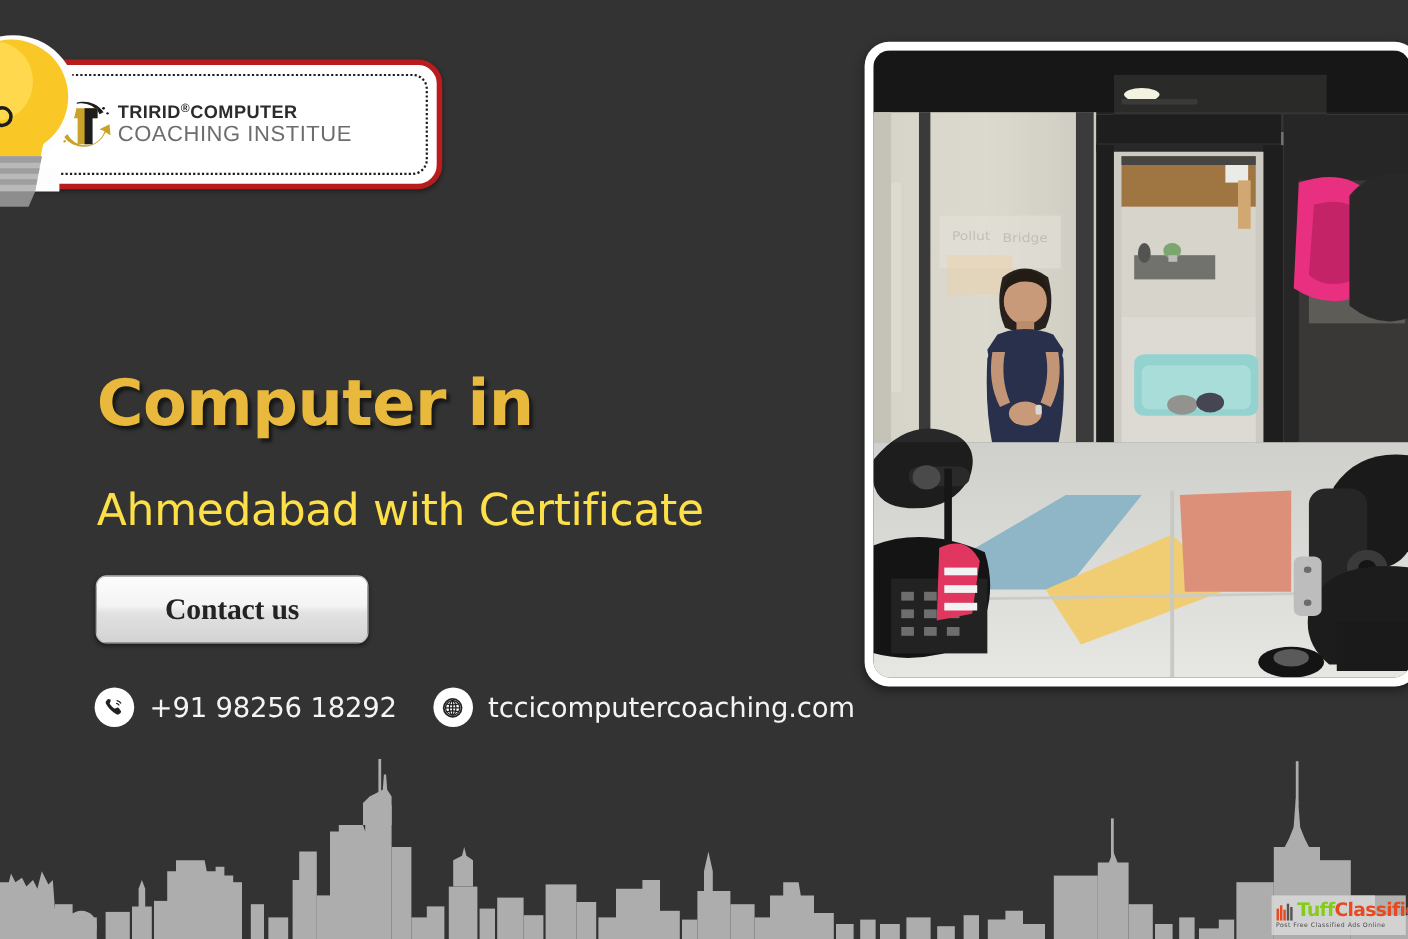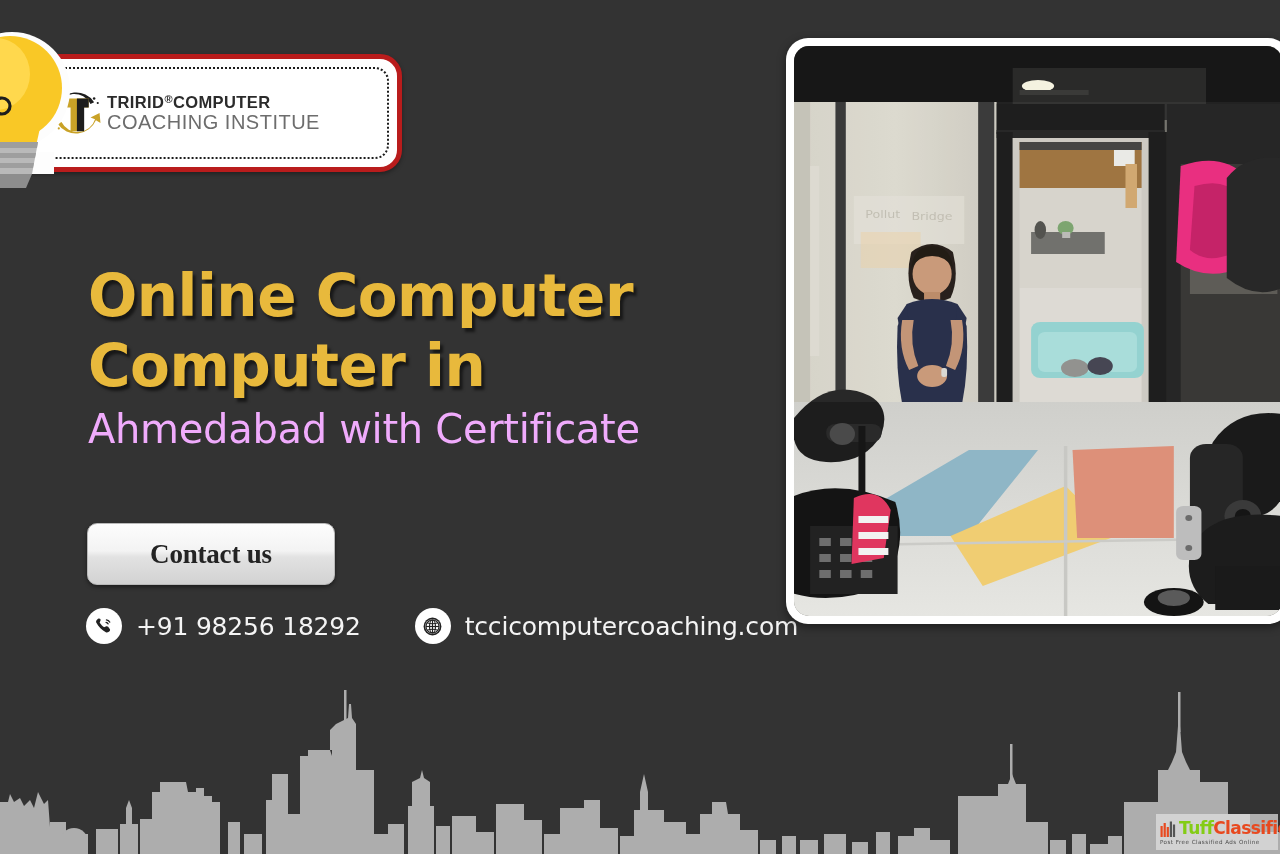--- a/index.html
+++ b/index.html
@@ -91,25 +91,25 @@
     font-family:"DejaVu Sans", sans-serif;
     font-size:58px;
     font-weight:bold;
     line-height:1.2;
     color:#e8b93c;
     letter-spacing:-0.5px;
     text-shadow:3px 4px 3px rgba(0,0,0,.55);
     margin:0;
   }
   .h2{
-    margin-top:4px;
+    margin-top:39px;
     font-family:"DejaVu Sans", sans-serif;
     font-size:40px;
     font-weight:normal;
-    color:#f0abfc;
+    color:#fde047;
     letter-spacing:-0.3px;
     line-height:1.2;
   }
 
   
   .cta{
     position:absolute;
     left:87px; top:523px;
     width:248px; height:62px;
     border-radius:10px;
@@ -121,24 +121,24 @@
     font-weight:bold;
     cursor:pointer;
     box-shadow:0 2px 4px rgba(0,0,0,.45);
     display:flex; align-items:center; justify-content:center;
     letter-spacing:-0.2px;
   }
 
   
   .contact-row{
     position:absolute;
-    left:86px; top:608px;
+    left:86px; top:625px;
     display:flex;
     align-items:center;
-    gap:54px;
+    gap:33px;
   }
   .contact-item{
     display:flex; align-items:center; gap:14px;
   }
   .circ-icon{
     width:36px; height:36px;
     border-radius:50%;
     background:#ffffff;
     display:flex; align-items:center; justify-content:center;
     flex:0 0 36px;
@@ -319,21 +319,21 @@
       <path d="M12 118 L72 118 L66 150 L20 150 Z" fill="#b9b9b9"></path>
       <path d="M12 118 L72 118 L71 124 L13 124 Z" fill="#9e9e9e"></path>
       <path d="M14 129 L70 129 L69 134 L15 134 Z" fill="#9e9e9e"></path>
       <path d="M16 139 L68 139 L67 144 L17 144 Z" fill="#9e9e9e"></path>
       <path d="M20 150 L66 150 L60 164 L26 164 Z" fill="#8d8d8d"></path>
     </svg>
   </div>
 
   <div class="headline">
     <h1 class="h1">
-      <span>Online Computer</span><br>
+      <br>
       <span>Computer in</span>
     </h1>
     <div class="h2">Ahmedabad with Certificate</div>
   </div>
 
   <div class="cta">Contact us</div>
 
   <div class="contact-row">
 
     <div class="contact-item">

